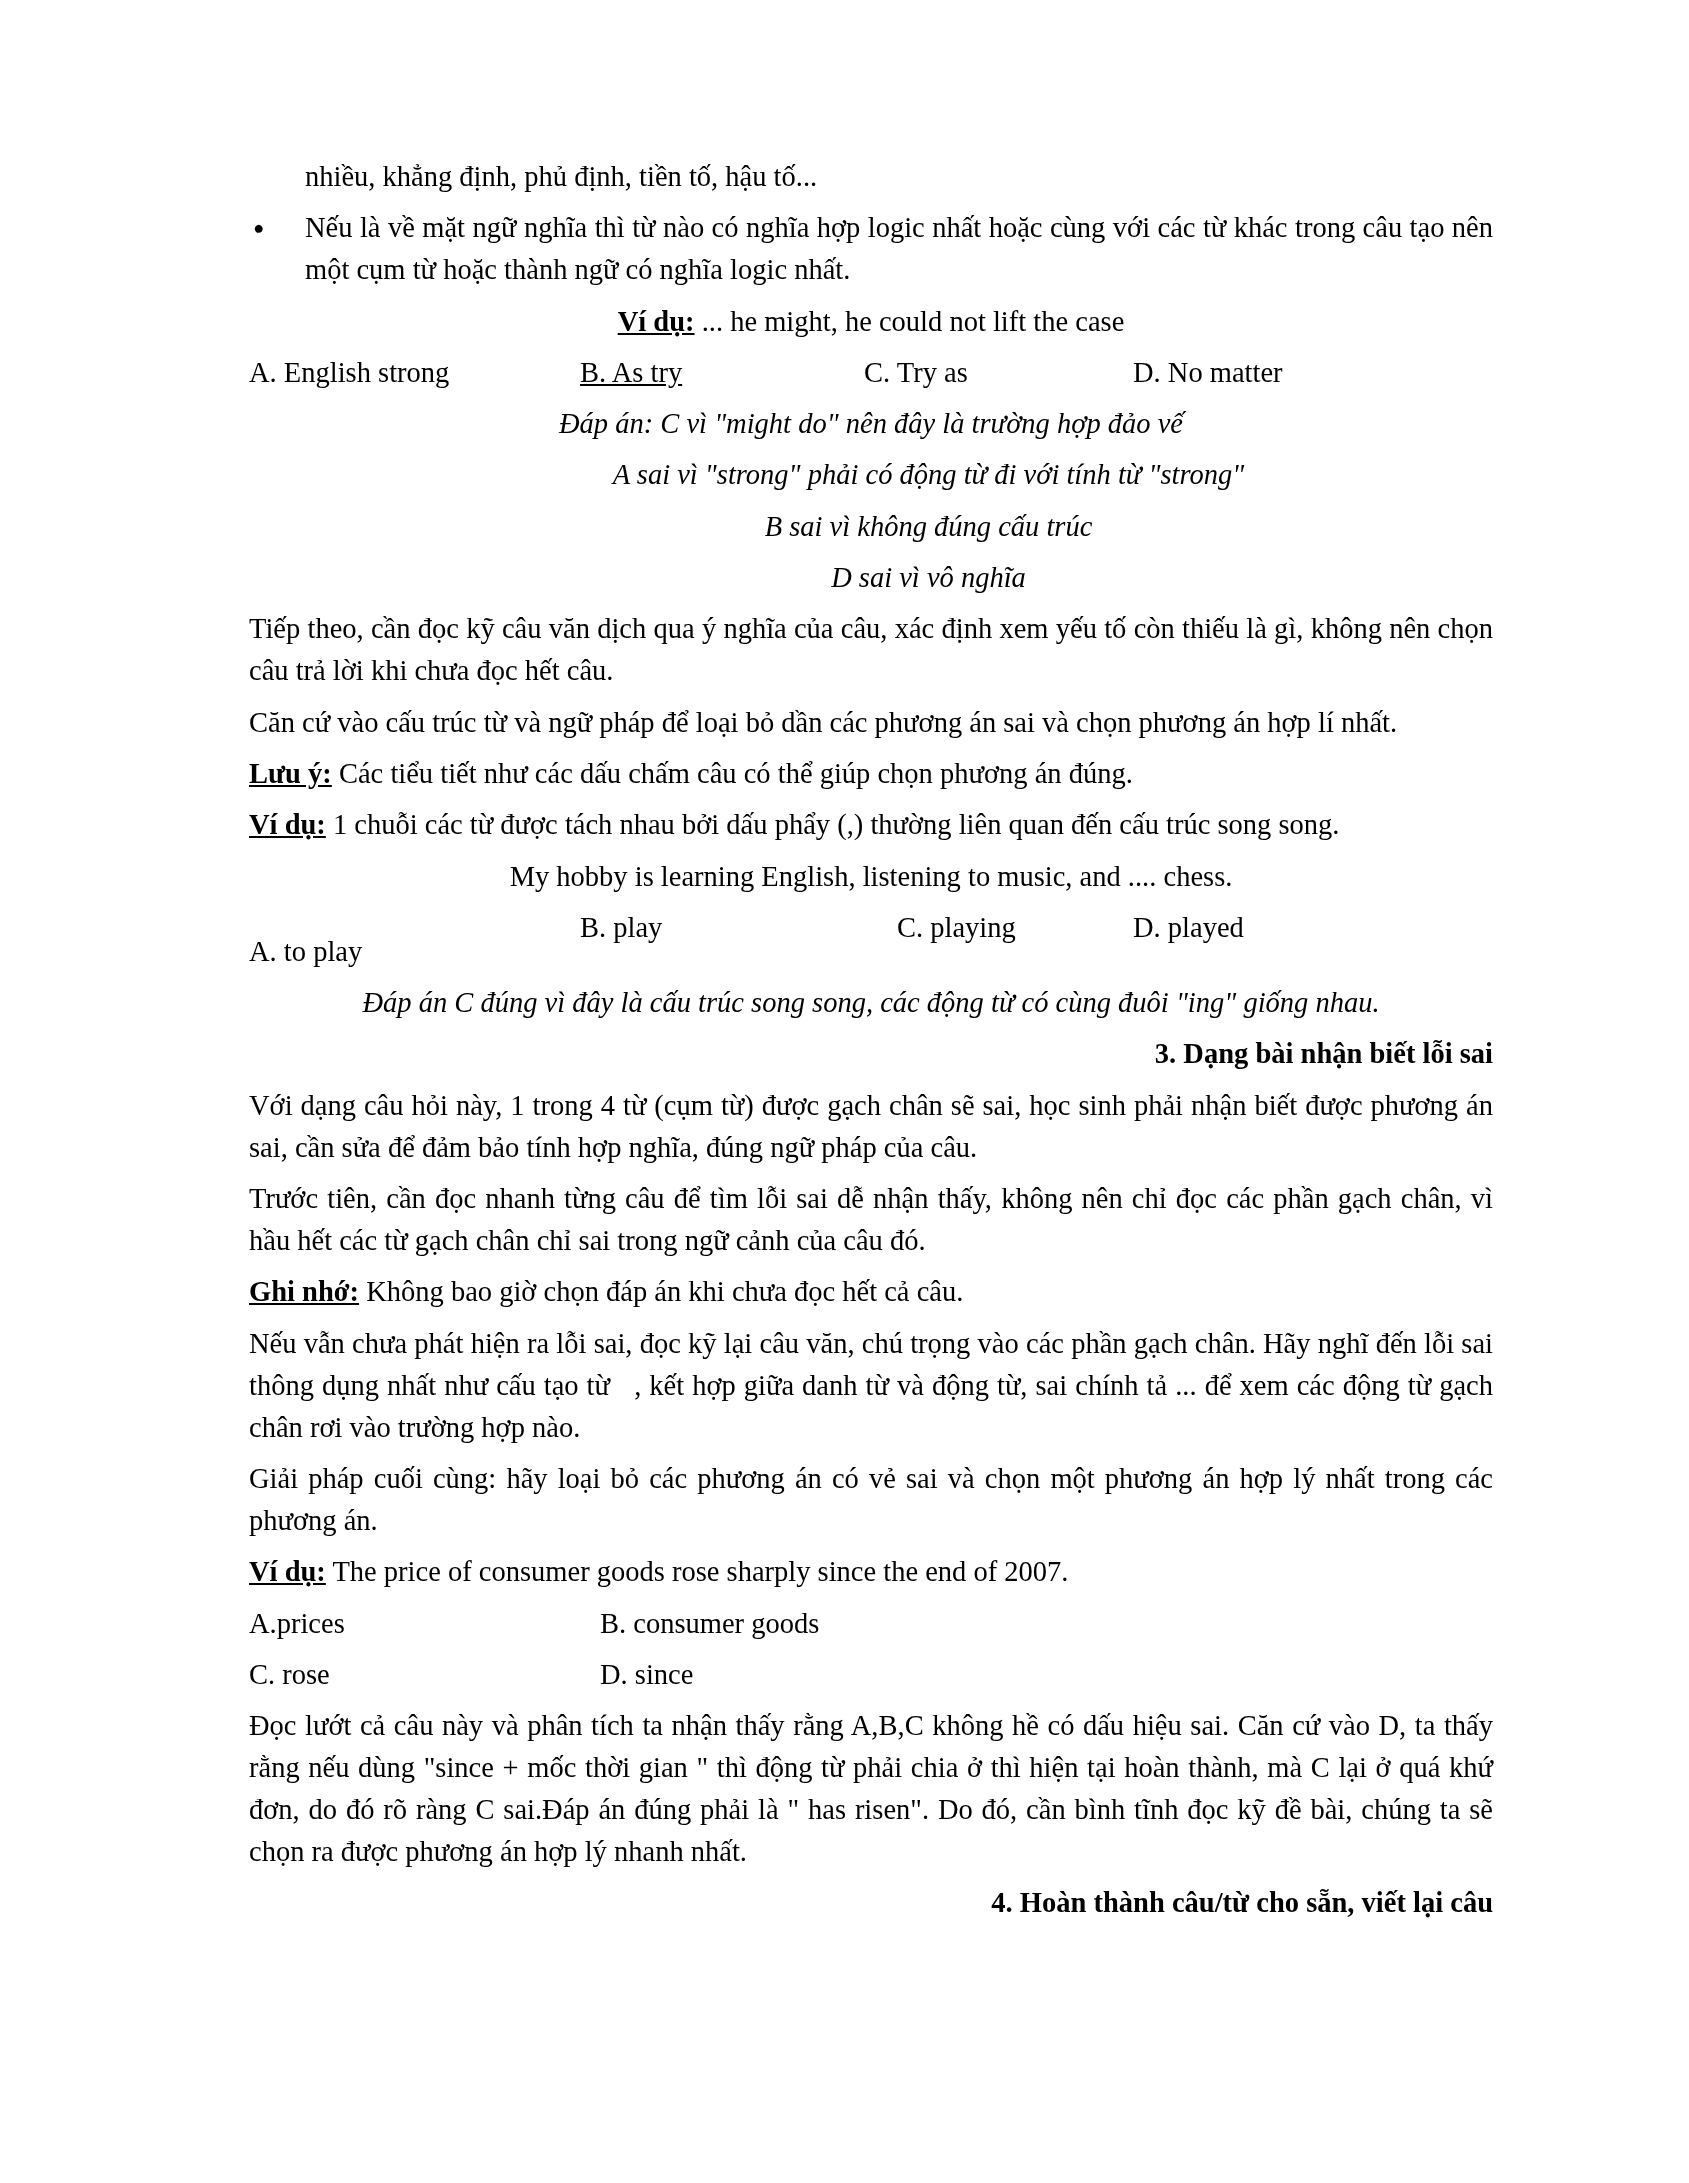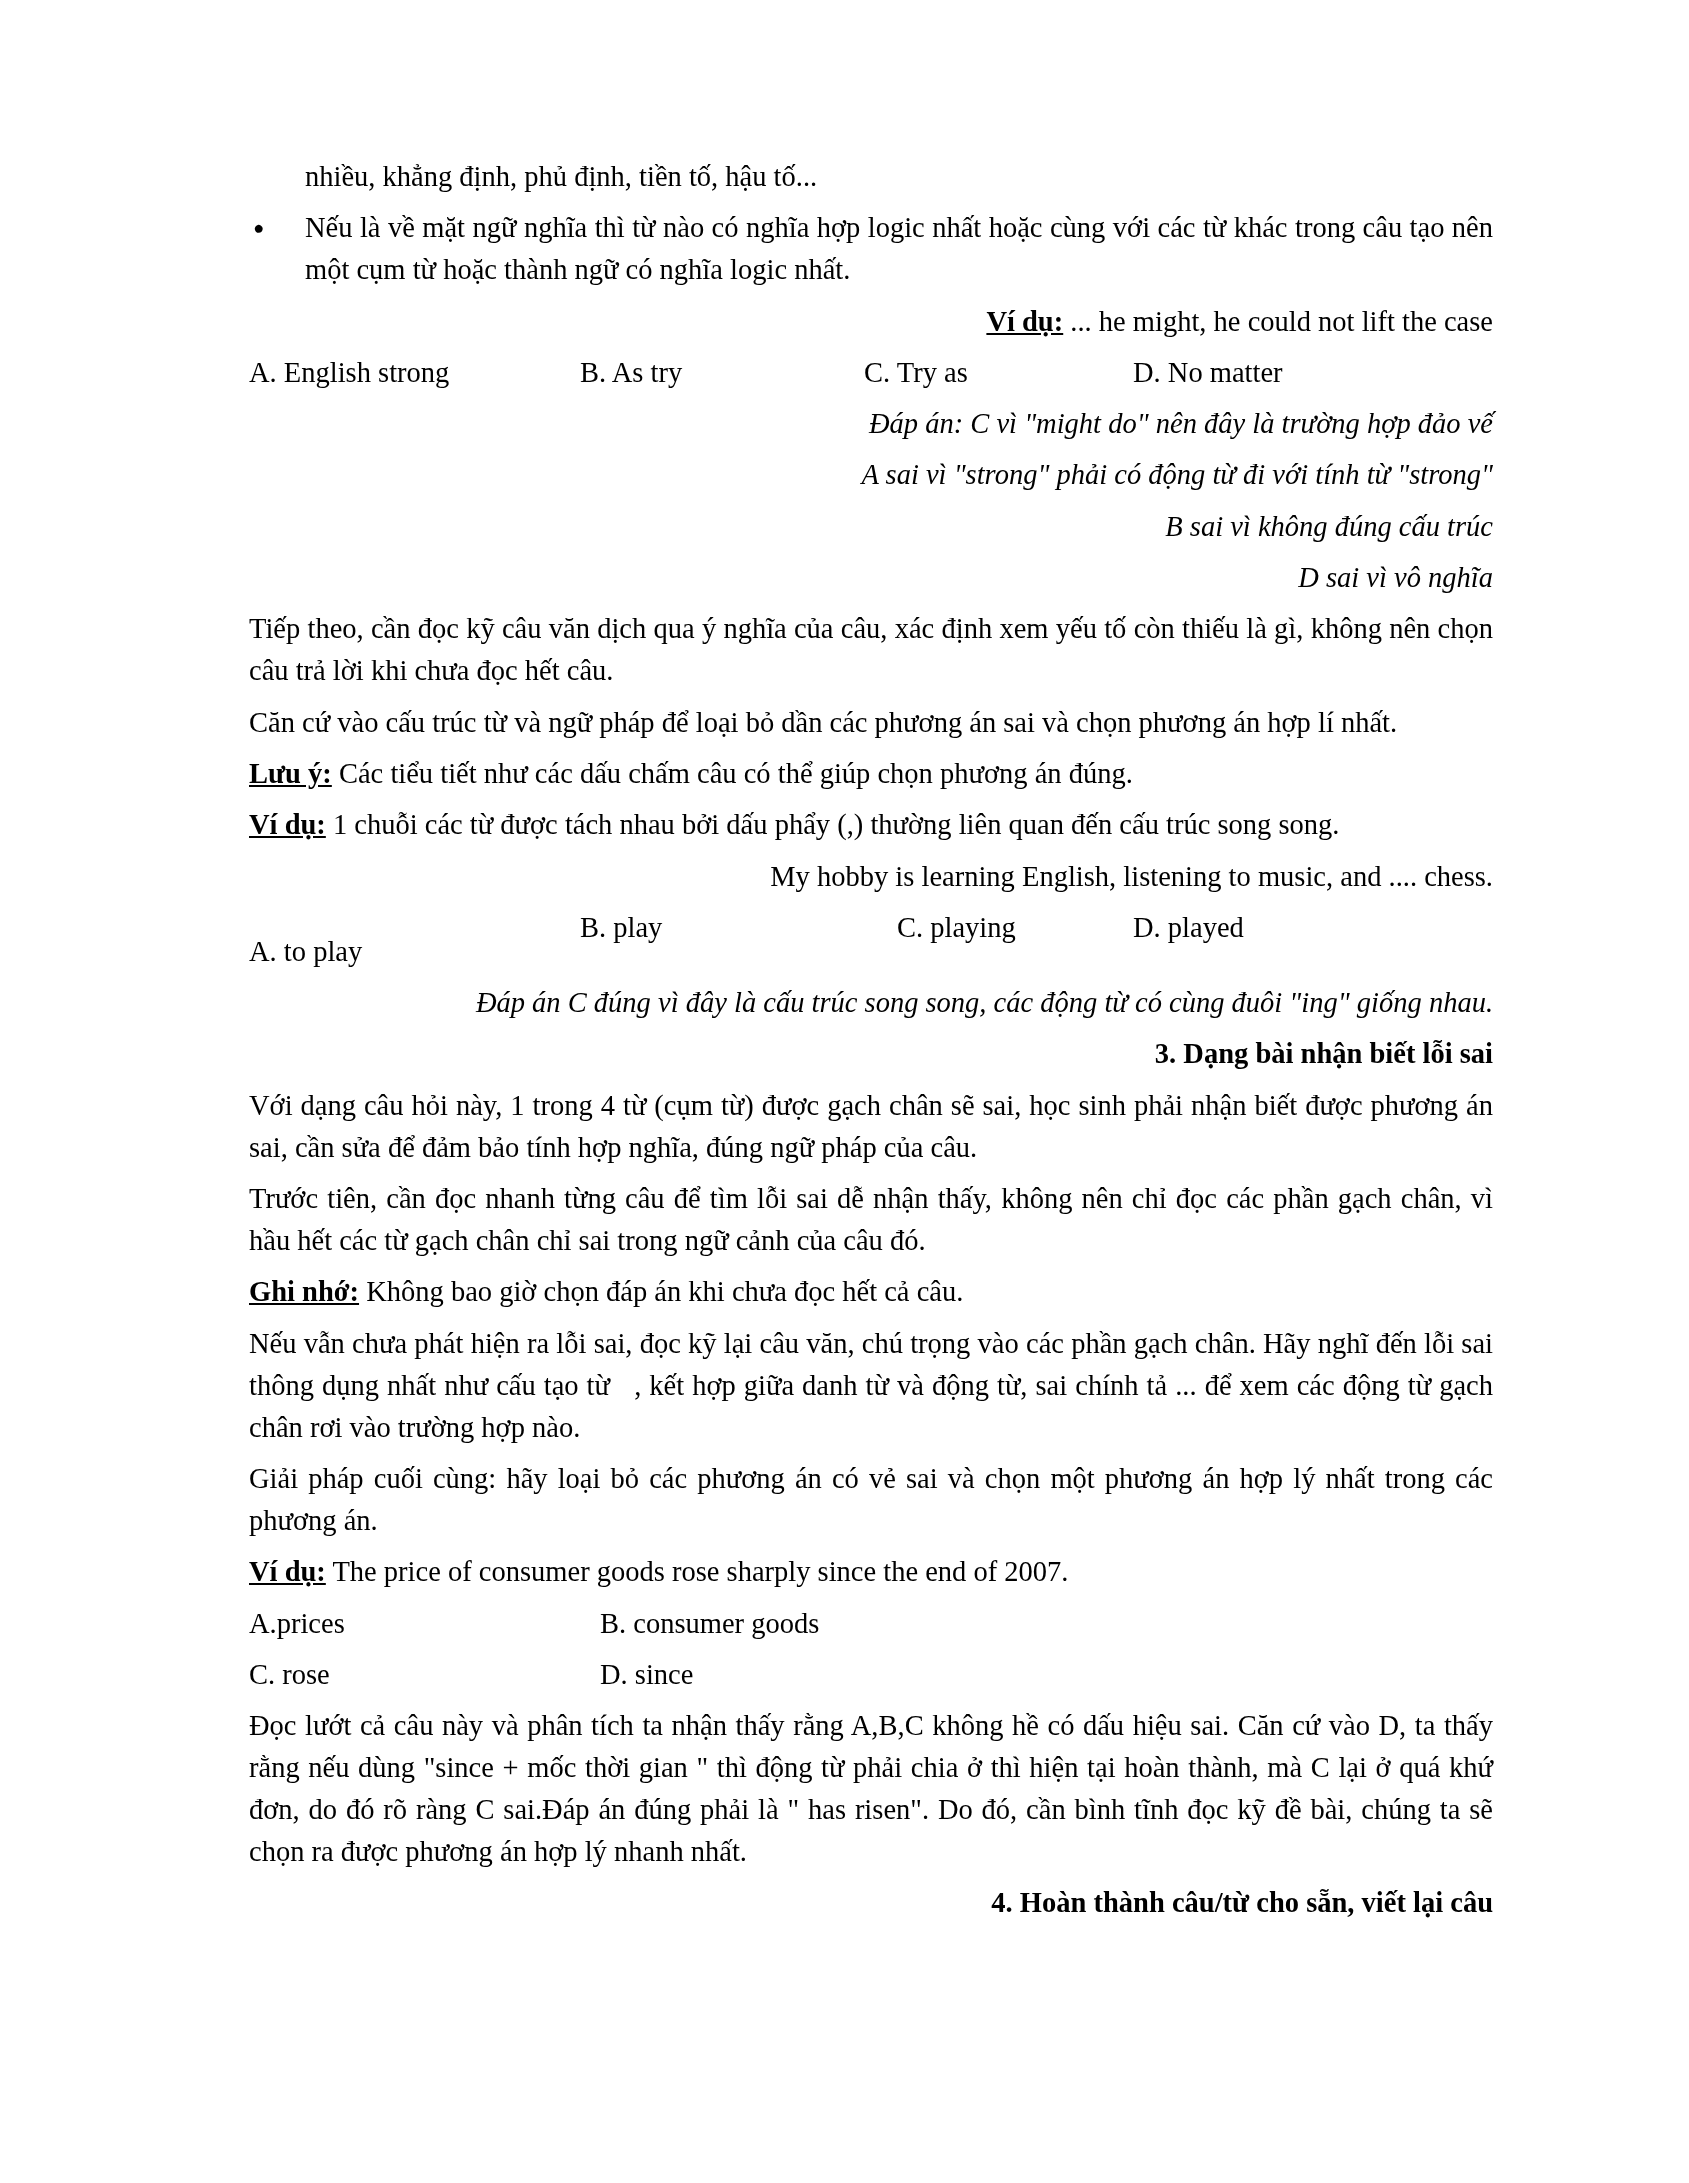--- a/index.html
+++ b/index.html
@@ -16,21 +16,21 @@
     height: 2183px;
     padding: 156px 197px 0 249px;
     background: #ffffff;
   }
   .para {
     font-size: 28.5px;
     line-height: 42px;
     text-align: justify;
     margin: 0 0 9.3px 0;
   }
-  .left-align { text-align: right; }
+  .left-align { text-align: center; }
   .indent-1 { padding-left: 56px; }
   .italic { font-style: italic; }
   .ans-indent { padding-left: 115px; }
   .lead-label {
     font-weight: bold;
     text-decoration: underline;
   }
   .bullet-row {
     display: flex;
     margin: 0 0 9.3px 0;
@@ -48,21 +48,21 @@
     text-align: justify;
   }
   .opt-row {
     display: flex;
     font-size: 28.5px;
     line-height: 42px;
     margin: 0 0 9.3px 0;
     text-align: left;
   }
   .opts1 .c1 { width: 331px; }
-  .opts1 .c2 { width: 284px; }
+  .opts1 .c2 { width: 284px; text-decoration: underline; }
   .opts1 .c3 { width: 269px; }
   .opts2 .c1 { width: 331px; margin-top: 24px; }
   .opts2 .c2 { width: 317px; }
   .opts2 .c3 { width: 236px; }
   .opts3 .c1 { width: 351px; }
   .heading {
     font-size: 28.5px;
     line-height: 42px;
     font-weight: bold;
     margin: 8px 0 9.3px 0;

